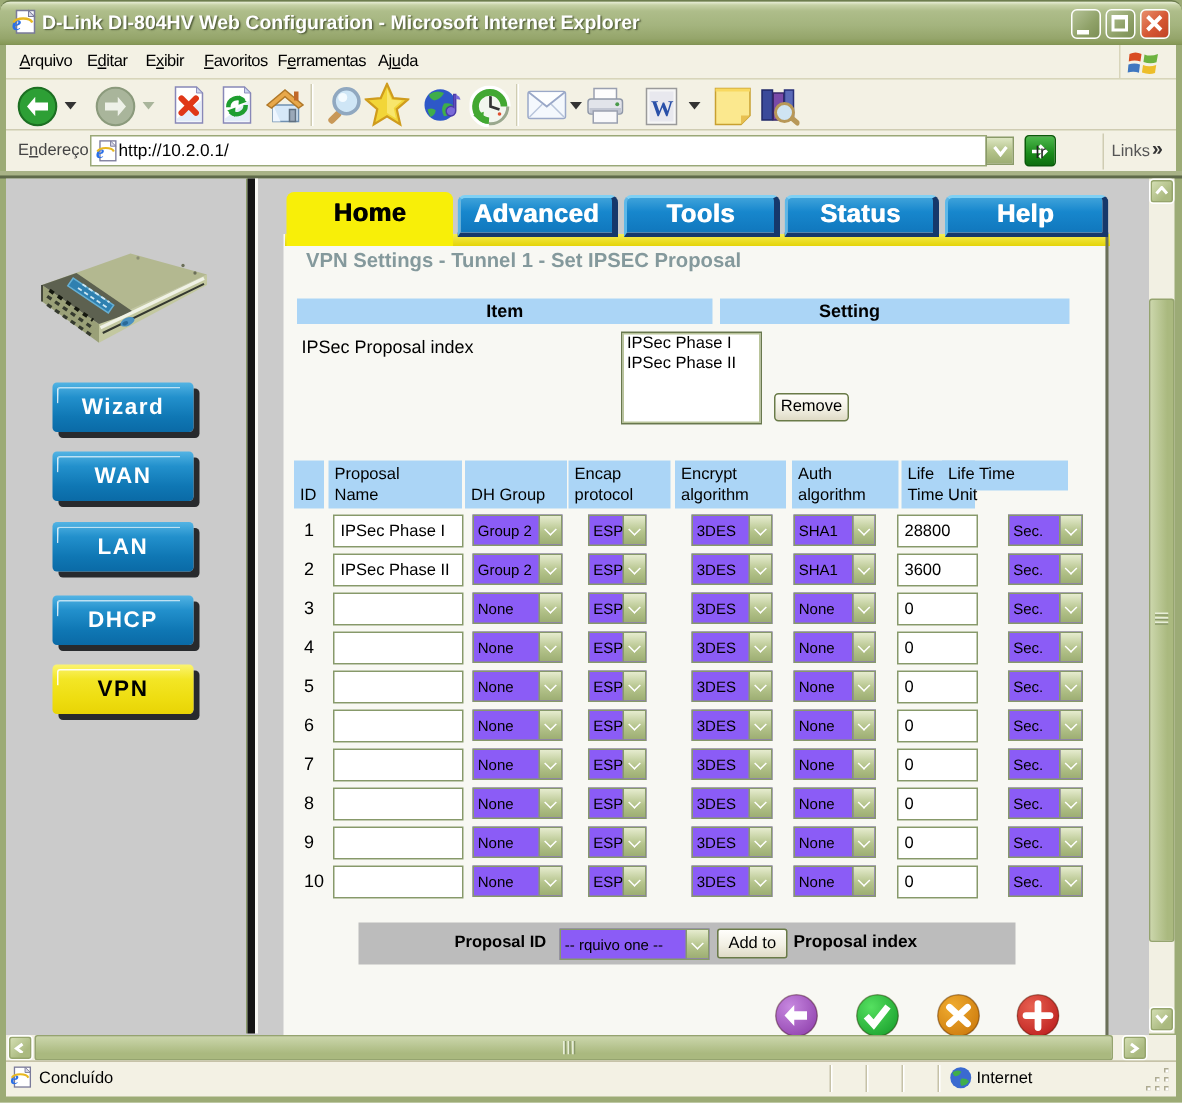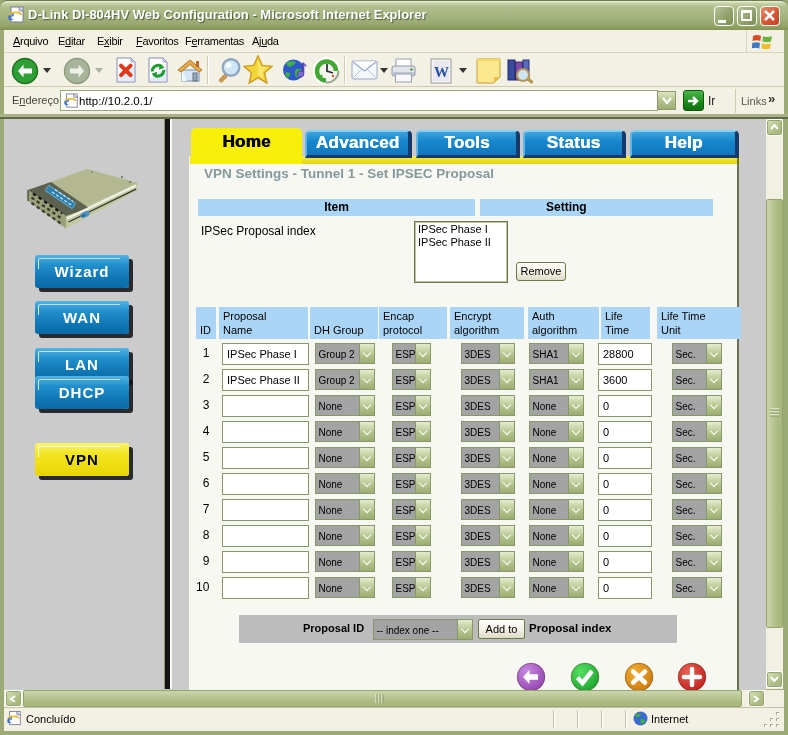--- a/index.html
+++ b/index.html
@@ -5,21 +5,21 @@
 body{font-family:"Liberation Sans",sans-serif;position:relative;background:#9cab76}
 .a{position:absolute}
 .tab{position:absolute;top:130px;height:28px;border-radius:5px 5px 0 0;
  background:linear-gradient(#3ea2da,#1787cd 40%,#1077bd);
  border-top:2px solid #7fd0f4;border-left:2px solid #5db8e8;
  border-right:4px solid #16386b;border-bottom:3px solid #16386b;
  color:#fff;font-weight:bold;font-size:17px;text-align:center;line-height:21px;
  letter-spacing:.3px;text-shadow:.6px 0 0 currentColor}
 .tin{position:absolute;background:#fff;border:1px solid #87996a;font-size:11px;
  color:#000;padding:4px 0 0 4px;height:22px}
-.sel{position:absolute;background:#a3a3a3;border:1px solid #87996a;height:21px;font-size:10px;overflow:hidden}
+.sel{position:absolute;background:#8b5cf6;border:1px solid #87996a;height:21px;font-size:10px;overflow:hidden}
 .sel .tx{position:absolute;left:2.5px;top:4.5px;white-space:nowrap}
 .sel .bt{position:absolute;right:0;top:0;bottom:0;width:15px;
  background:linear-gradient(#e6eccf,#b5c48c 55%,#9cad72);border-left:1px solid #87996a}
 .sel .bt:after{content:"";position:absolute;left:3.5px;top:6px;width:5px;height:5px;
  border-left:1.8px solid #fff;border-bottom:1.8px solid #fff;transform:rotate(-45deg)}
 .btn{position:absolute;background:linear-gradient(#fffefb,#f2f0e4 55%,#dfdbc6);
  border:1px solid #6a7b48;border-radius:3px;font-size:11px;color:#000;
  text-align:center;font-family:"Liberation Sans",sans-serif}
 .hcell{position:absolute;background:#abd5f6;color:#000;font-size:11px;line-height:14px;
  padding:2px 0 16px 4px}
@@ -187,21 +187,21 @@
 </svg>
 <div class="a" style="left:79px;top:95px;font-size:11.5px;color:#000">http://10.2.0.1/</div>
 <div class="a" style="left:657px;top:91px;width:19px;height:19px;background:linear-gradient(#dde6c2,#b5c48c 50%,#9cad72);border:1px solid #8a9a68"></div>
 <svg class="a" style="left:662px;top:97px" width="10" height="8">
     <path d="M1 1 L5 6 L9 1" stroke="#fff" stroke-width="2.2" fill="none"></path>
   </svg>
 <div class="a" style="left:683px;top:90px;width:21px;height:21px;border-radius:3px;background:linear-gradient(#4db84d,#1a8a1a 60%,#0f6f0f);border:1px solid #0a5a0a"></div>
 <svg class="a" style="left:687px;top:95px" width="14" height="12" viewBox="0 0 14 12">
     <path d="M1 6 L9 6 M6 2 L10 6 L6 10" stroke="#fff" stroke-width="2.4" fill="none"></path>
   </svg>
-<div class="a" style="left:708px;top:94px;font-size:12px;color:#222">Ir</div>
+<div class="a" style="left:690px;top:94px;font-size:12px;color:#222">Ir</div>
 <div class="a" style="left:735px;top:89px;width:1px;height:24px;background:#cfccb2"></div>
 <div class="a" style="left:741px;top:95px;font-size:11px;color:#555">Links</div>
 <div class="a" style="left:768px;top:91px;font-size:13px;font-weight:bold;color:#333">»</div>
 <div class="a" style="left:0;top:114px;width:788px;height:3px;background:#a8b286"></div>
 <div class="a" style="left:0;top:117px;width:788px;height:2px;background:#5f6a4a"></div>
 <div class="a" style="left:4px;top:119px;width:762px;height:571px;background:#cbcbcb"></div>
 <div class="a" style="left:164px;top:119px;width:1px;height:570px;background:#8a9a6a"></div>
 <div class="a" style="left:165px;top:119px;width:5px;height:570px;background:#141414"></div>
 <div class="a" style="left:170px;top:119px;width:2px;height:570px;background:#f8f8f4"></div>
 <div class="a" style="left:189px;top:156px;width:548px;height:534px;background:#f8f8f3"></div>
@@ -220,21 +220,21 @@
 <div class="a" style="left:414px;top:221px;width:94px;height:62px;background:#fff;border:1px solid #69784e;outline:1px solid #b9c49a;outline-offset:-2px;
 font-size:11px;line-height:13px;padding:1px 0 0 3px">IPSec Phase I<br>IPSec Phase II</div>
 <div class="btn" style="left:516px;top:262px;width:50px;height:19px;line-height:17px">Remove</div>
 <div class="hcell" style="left:196px;top:307px;width:20px;height:32px"><br>ID</div>
 <div class="hcell" style="left:219px;top:307px;width:89px;height:32px">Proposal<br>Name</div>
 <div class="hcell" style="left:310px;top:307px;width:68px;height:32px"><br>DH Group</div>
 <div class="hcell" style="left:379px;top:307px;width:68px;height:32px">Encap<br>protocol</div>
 <div class="hcell" style="left:450px;top:307px;width:74px;height:32px">Encrypt<br>algorithm</div>
 <div class="hcell" style="left:528px;top:307px;width:71px;height:32px">Auth<br>algorithm</div>
 <div class="hcell" style="left:601px;top:307px;width:49px;height:32px">Life<br>Time</div>
-<div class="hcell" style="left:657px;top:307px;width:84px;height:32px">Life Time<br>Unit</div>
+<div class="hcell" style="left:628px;top:307px;width:84px;height:20px">Life Time<br>Unit</div>
 <div class="a" style="left:196px;top:346px;width:20px;text-align:center;font-size:12px">1</div>
 <div class="tin" style="left:222px;top:343px;width:87px">IPSec Phase I</div>
 <div class="sel" style="left:315px;top:343px;width:60px">
     <span class="tx">Group 2</span>
     <span class="bt"></span>
   </div>
 <div class="sel" style="left:392px;top:343px;width:39px">
     <span class="tx">ESP</span>
     <span class="bt"></span>
   </div>
@@ -428,21 +428,21 @@
   </div>
 <div class="sel" style="left:529px;top:551px;width:55px">
     <span class="tx">None</span>
     <span class="bt"></span>
   </div>
 <div class="tin" style="left:598px;top:551px;width:54px">0</div>
 <div class="sel" style="left:672px;top:551px;width:50px">
     <span class="tx">Sec.</span>
     <span class="bt"></span>
   </div>
-<div class="a" style="left:196px;top:580px;width:20px;text-align:left;font-size:12px">10</div>
+<div class="a" style="left:196px;top:580px;width:20px;text-align:right;font-size:12px">10</div>
 <div class="tin" style="left:222px;top:577px;width:87px"></div>
 <div class="sel" style="left:315px;top:577px;width:60px">
     <span class="tx">None</span>
     <span class="bt"></span>
   </div>
 <div class="sel" style="left:392px;top:577px;width:39px">
     <span class="tx">ESP</span>
     <span class="bt"></span>
   </div>
 <div class="sel" style="left:461px;top:577px;width:54px">
@@ -454,21 +454,21 @@
     <span class="bt"></span>
   </div>
 <div class="tin" style="left:598px;top:577px;width:54px">0</div>
 <div class="sel" style="left:672px;top:577px;width:50px">
     <span class="tx">Sec.</span>
     <span class="bt"></span>
   </div>
 <div class="a" style="left:239px;top:615px;width:438px;height:28px;background:#bcbcbc"></div>
 <div class="a" style="left:303px;top:622px;font-size:11px;font-weight:bold">Proposal ID</div>
 <div class="sel" style="left:373px;top:619px;width:100px">
-    <span class="tx">-- index one --</span>
+    <span class="tx">-- rquivo one --</span>
     <span class="bt"></span>
   </div>
 <div class="btn" style="left:478px;top:619px;width:47px;height:20px;line-height:18px;border-radius:2px">Add to</div>
 <div class="a" style="left:529px;top:622px;font-size:11.5px;font-weight:bold">Proposal index</div>
 <svg class="a" style="left:516px;top:662px" width="30" height="30" viewBox="0 0 30 30">
 <defs>
       <radialGradient id="g531" cx=".35" cy=".3" r=".9">
 <stop offset="0" stop-color="#c788e0"></stop>
         <stop offset="1" stop-color="#8a3aa8"></stop>
       </radialGradient>
@@ -594,13 +594,13 @@
 <path d="M6 32 L6 43" stroke="#3a3e32" stroke-width="1.2" fill="none"></path>
 <ellipse cx="63" cy="56.5" rx="5" ry="2.7" fill="#4a90c0" transform="rotate(-25 63 56.5)"></ellipse>
 <ellipse cx="61.5" cy="57.5" rx="2" ry="1.3" fill="#2a6a98" transform="rotate(-25 61.5 57.5)"></ellipse>
 <circle cx="100" cy="19" r="1.1" fill="#6a6e58"></circle>
     <circle cx="108" cy="24" r="1.1" fill="#6a6e58"></circle>
 <circle cx="70" cy="14" r="1.1" fill="#8a8e74"></circle>
 </svg>
 <div class="sbtn" style="top:255px;color:#fff"><i></i>Wizard</div>
 <div class="sbtn" style="top:301px;color:#fff"><i></i>WAN</div>
 <div class="sbtn" style="top:348px;color:#fff"><i></i>LAN</div>
-<div class="sbtn" style="top:376px;color:#fff"><i></i>DHCP</div>
+<div class="sbtn" style="top:397px;color:#fff"><i></i>DHCP</div>
 <div class="sbtn" style="top:443px;background:linear-gradient(#fbf470 0%,#f3e625 30%,#eedd10 70%,#e8d405 100%);color:#000"><i style="border-color:rgba(255,255,255,.9)"></i>VPN</div>
 </body></html>

